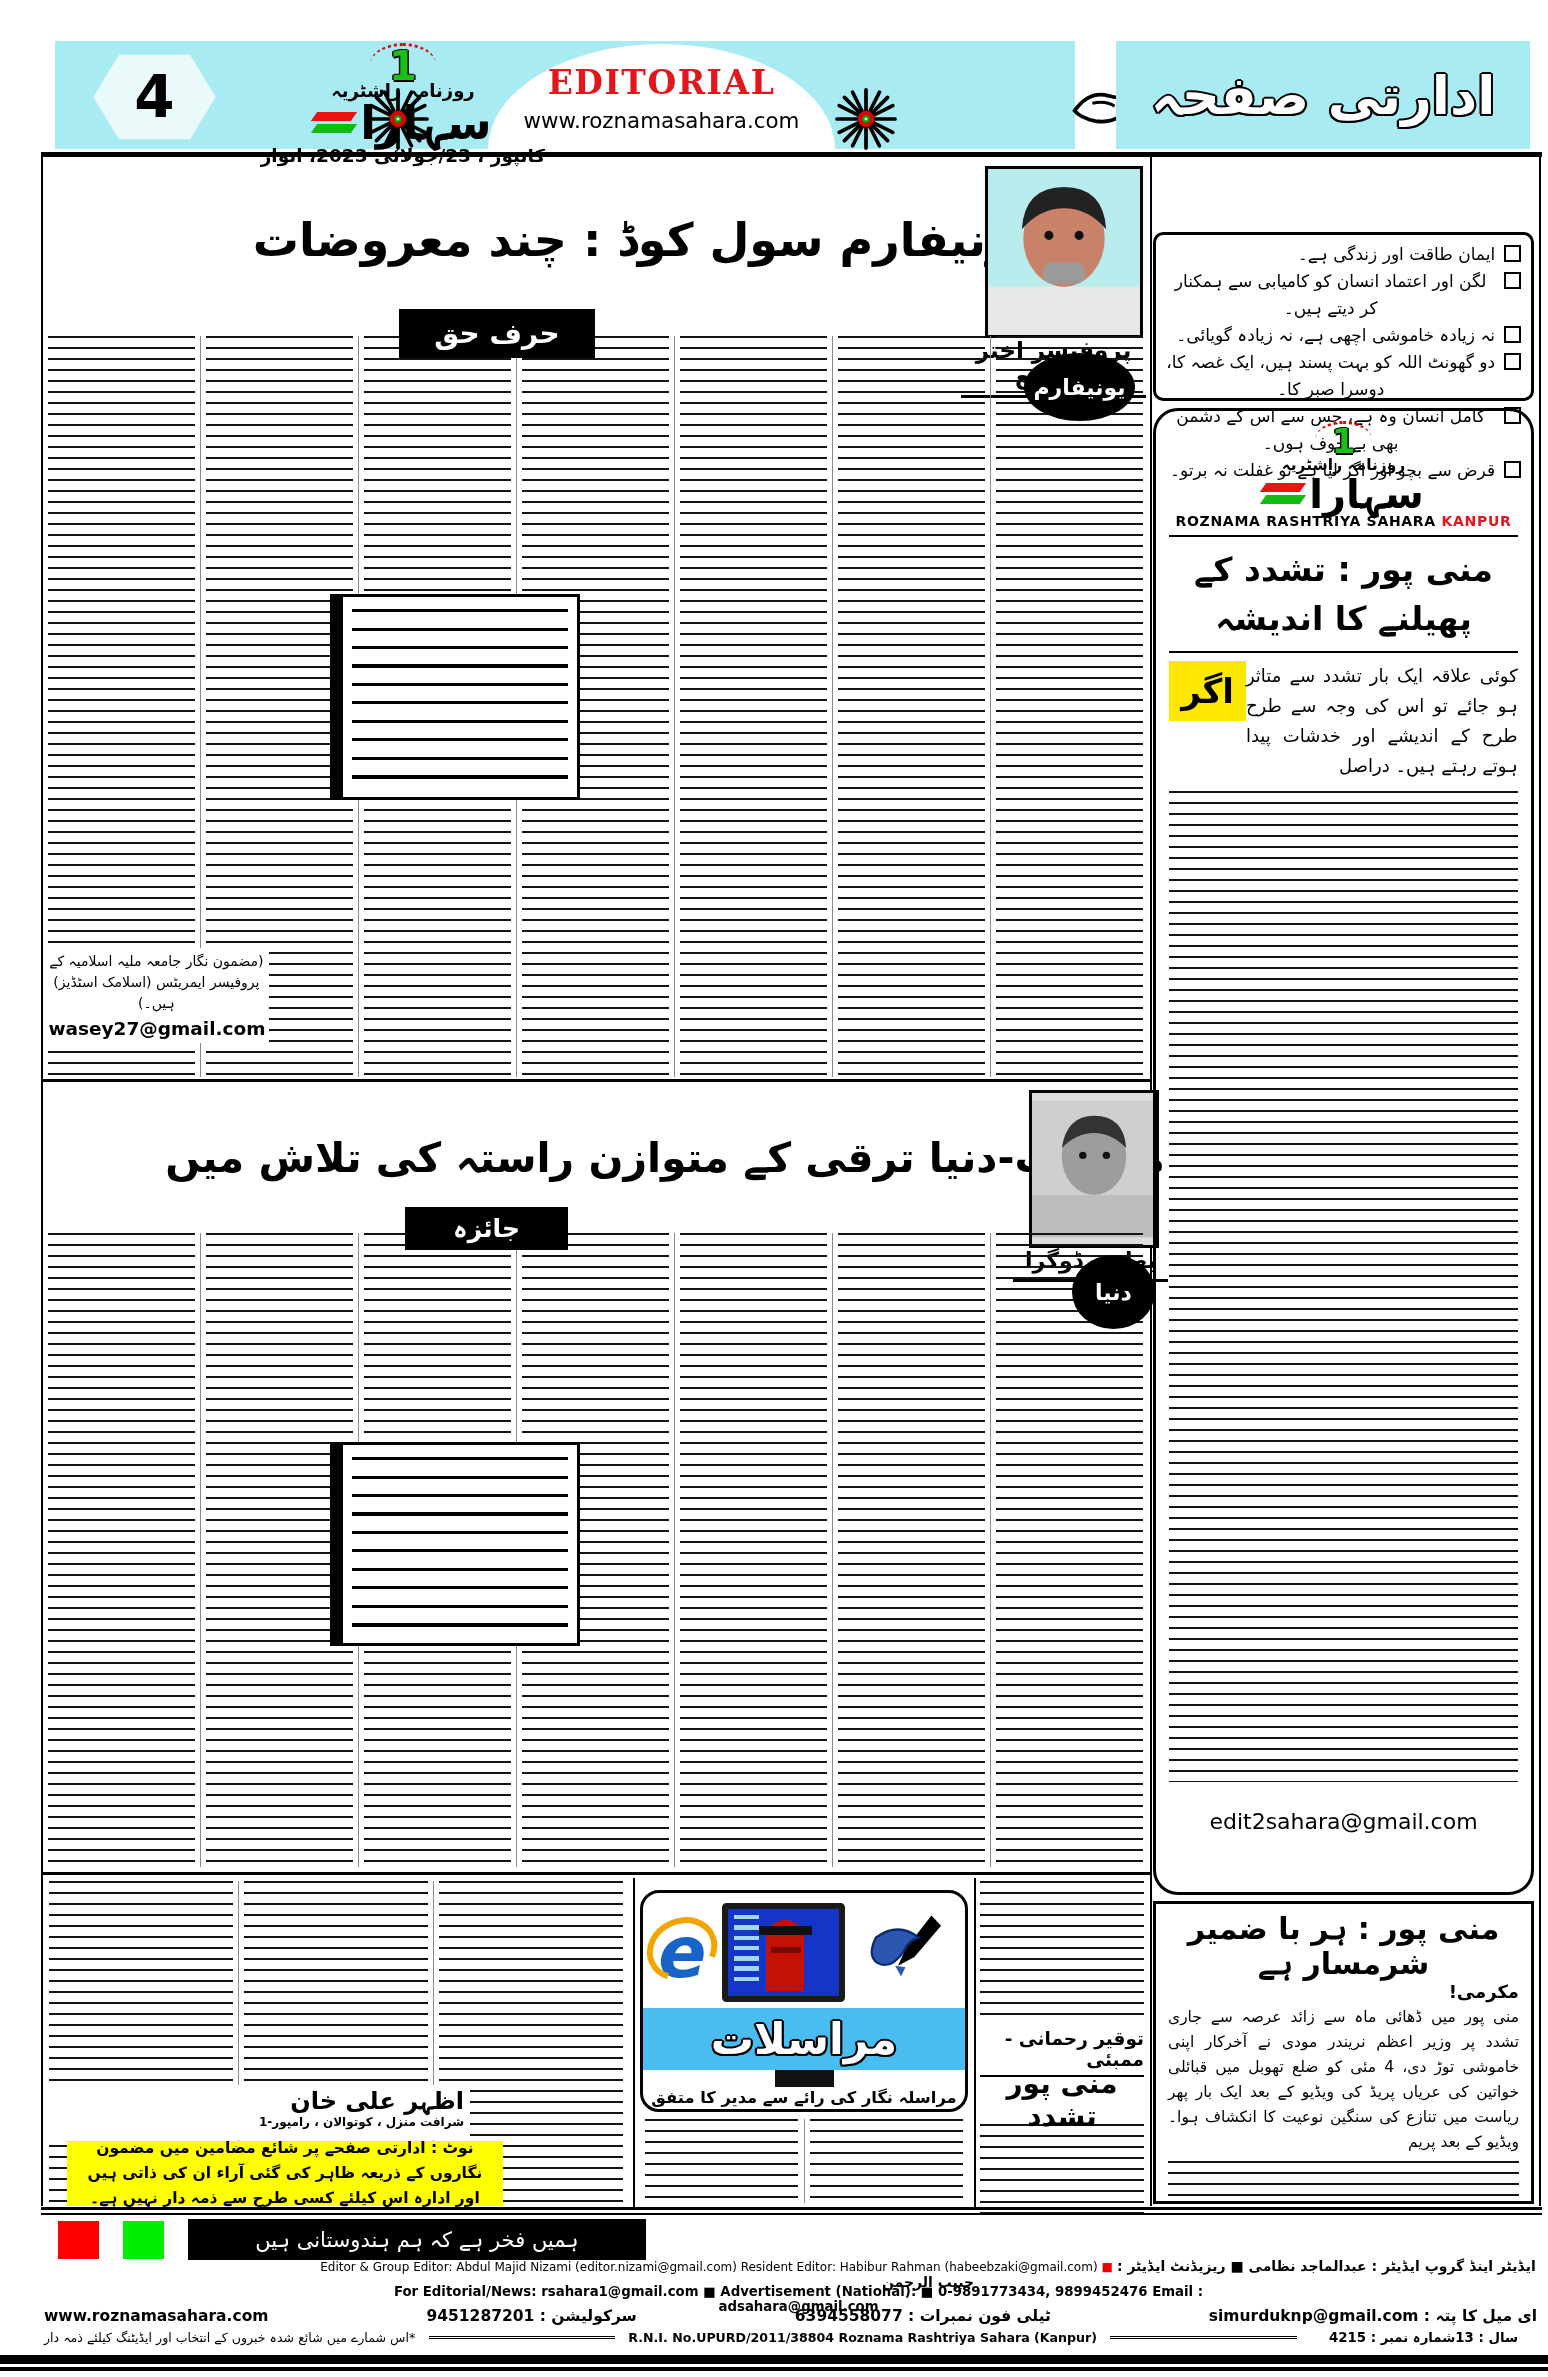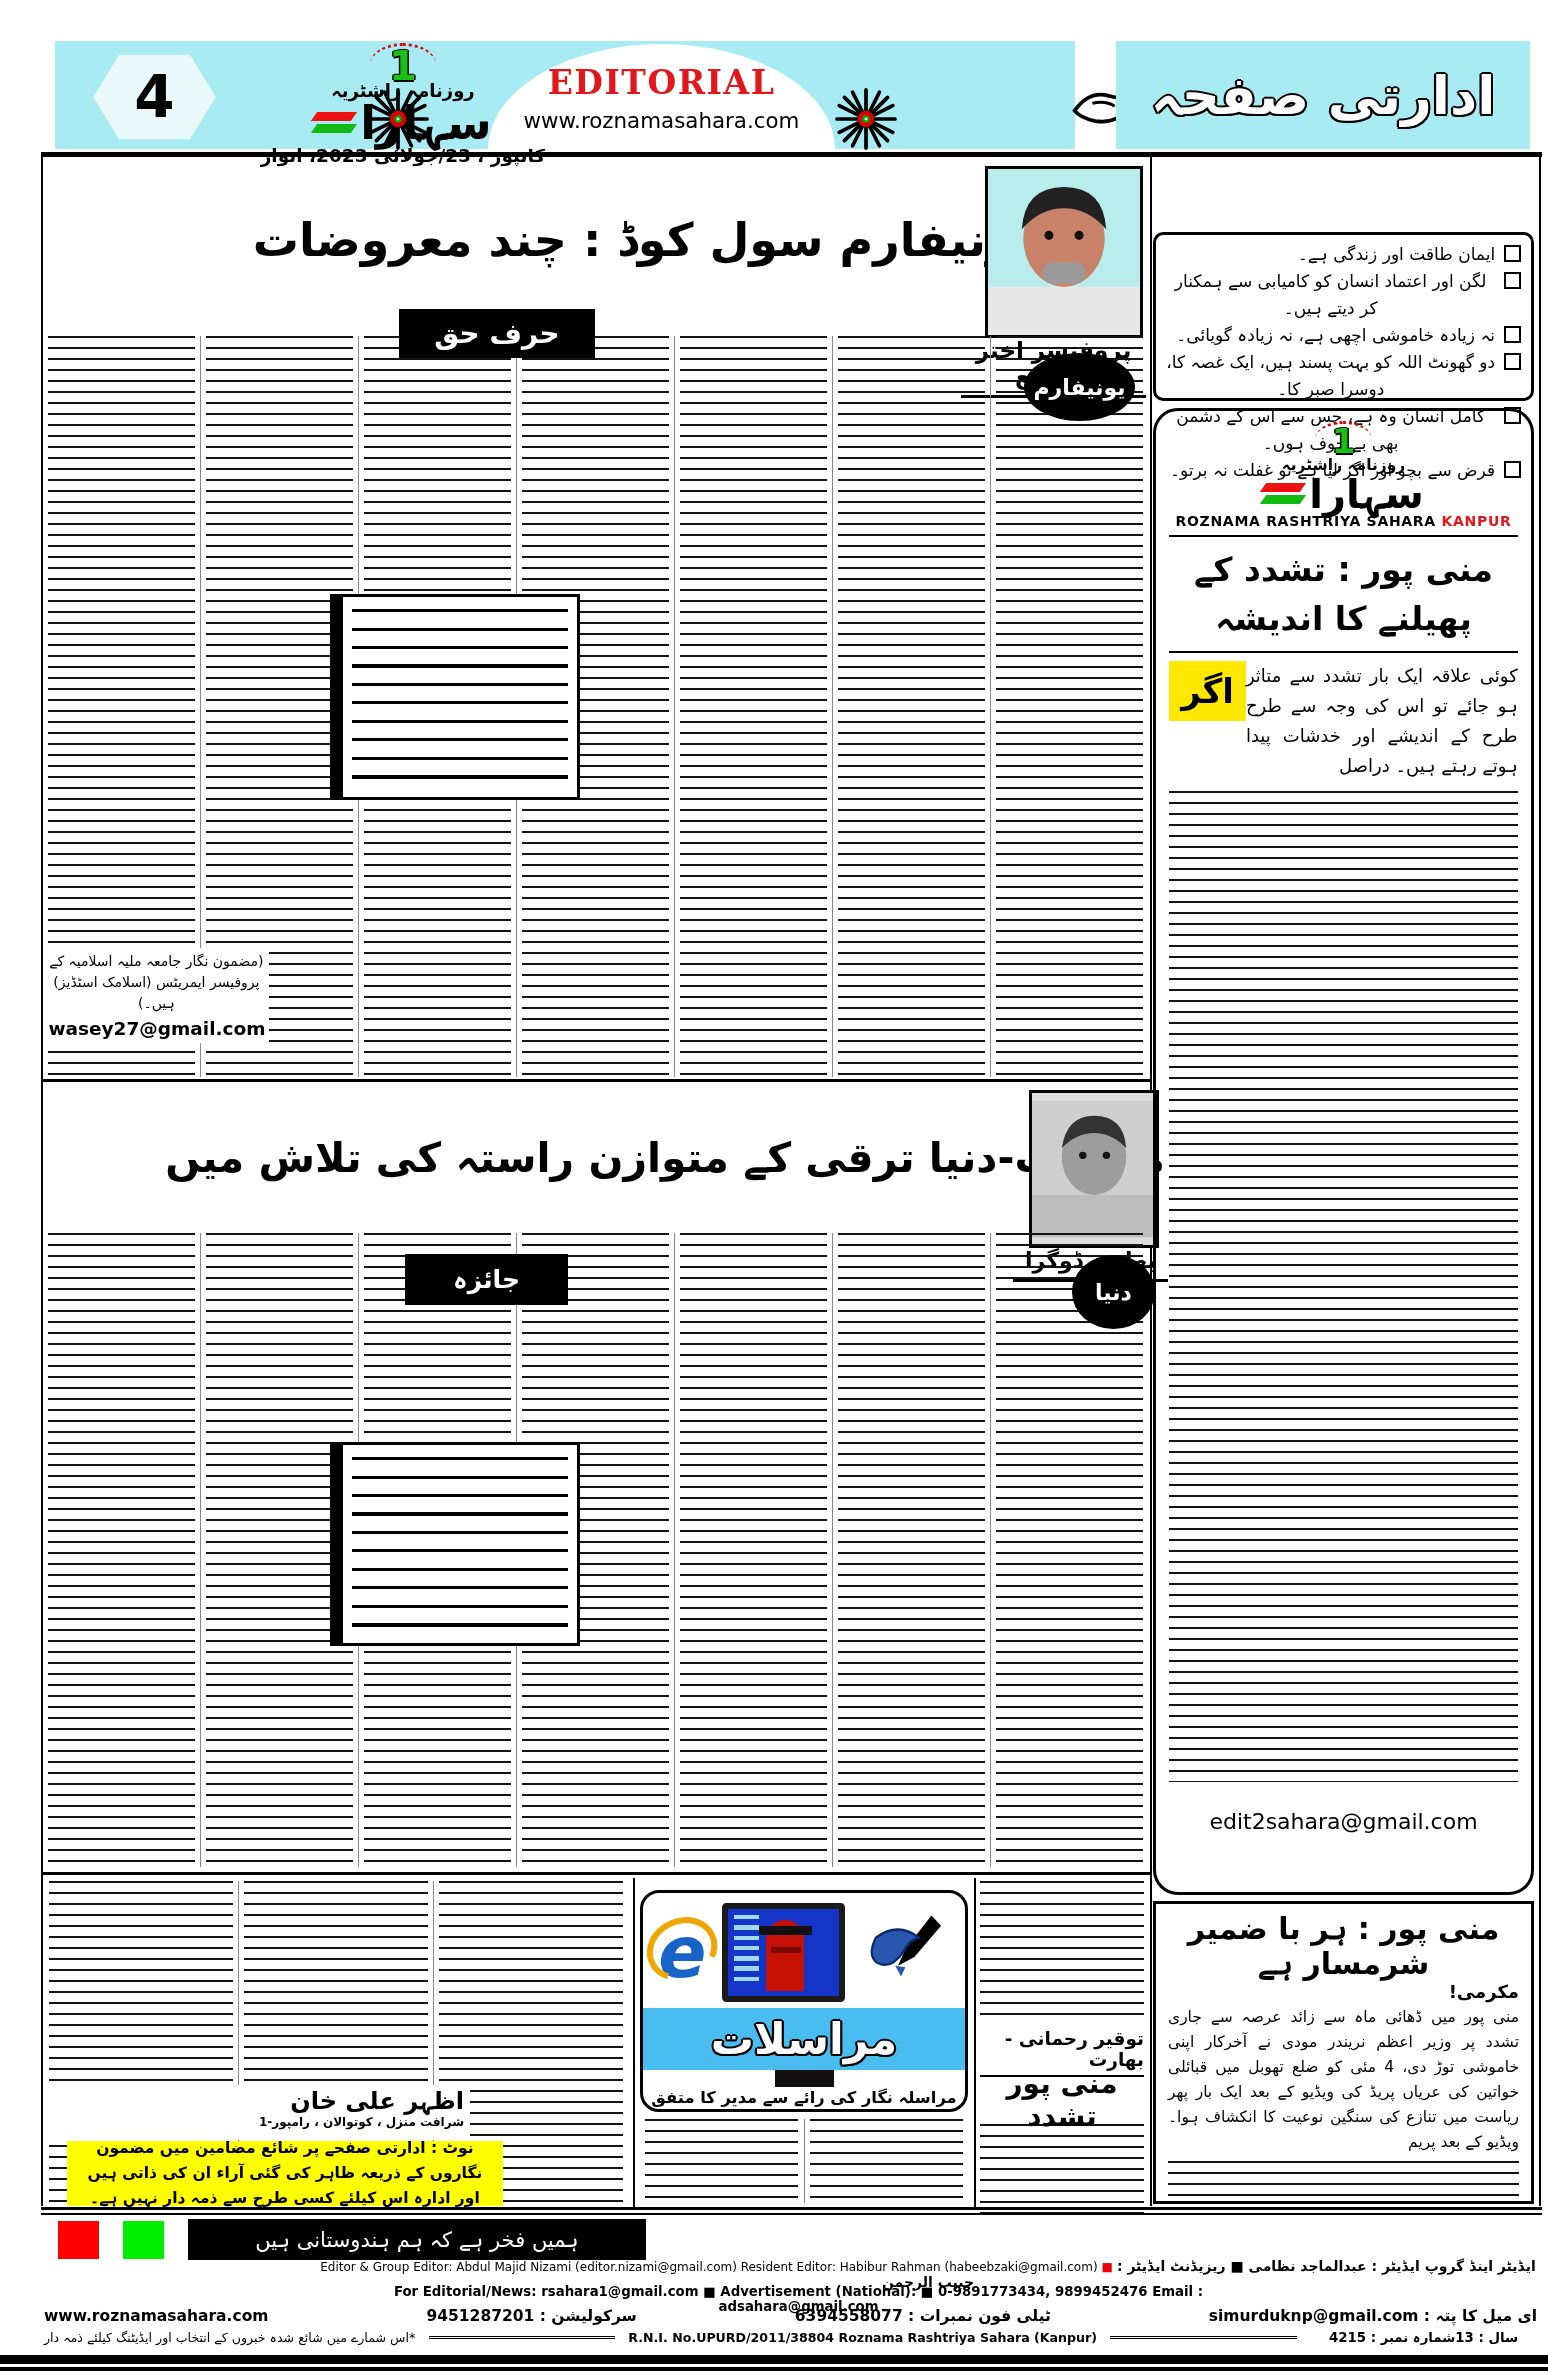--- a/index.html
+++ b/index.html
@@ -206,21 +206,21 @@
         <div class="sim"></div>
       </div>
     <div class="col">
         <div class="sim"></div>
       </div>
     <div class="col">
         <div class="sim"></div>
       </div>
   </div>
 
-  <div class="abs ctr blackbox ur" style="left:405px;top:1254px;width:163px;height:51px;">
+  <div class="abs ctr blackbox ur" style="left:405px;top:1207px;width:163px;height:43px;">
     <span class="b" style="font-size:25px;letter-spacing:9px;">جائزہ</span>
   </div>
 
   <div class="abs ctr blackbox ur" style="left:1072px;top:1255px;width:83px;height:74px;border-radius:50%;">
     <span class="b" style="font-size:22px;">دنیا</span>
   </div>
 
   <div class="abs pull" style="left:330px;top:1442px;width:216px;height:174px;">
     <div class="simq" style="width:100%;height:100%;"></div>
   </div>
@@ -346,21 +346,21 @@
     <div class="col">
         <div class="sim"></div>
       </div>
     <div class="col">
         <div class="sim"></div>
       </div>
   </div>
 
   <div class="abs" style="left:980px;top:1881px;width:164px;height:322px;">
     <div class="sim" style="height:140px;"></div>
-    <div class="ur b" style="font-size:18.5px;margin:7.4px 0 4.4px 0;">توقیر رحمانی - بھارت</div>
+    <div class="ur b" style="font-size:18.5px;margin:7.4px 0 4.4px 0;">توقیر رحمانی - ممبئی</div>
     <div class="hline" style="height:2.2px;"></div>
     <div class="ur ctr b" style="height:47px;">
       <span style="font-size:28px;">منی پور تشدد</span>
     </div>
     <div class="sim" style="height:89px;"></div>
   </div>
 
   <div class="abs hline" style="left:41px;top:2207px;width:1501px;height:3px;"></div>
   <div class="abs hline" style="left:41px;top:2213px;width:1501px;height:2.2px;"></div>
 

